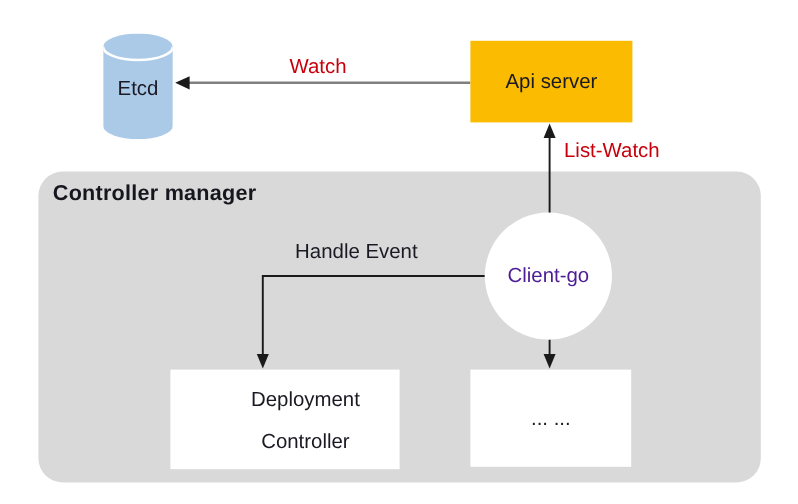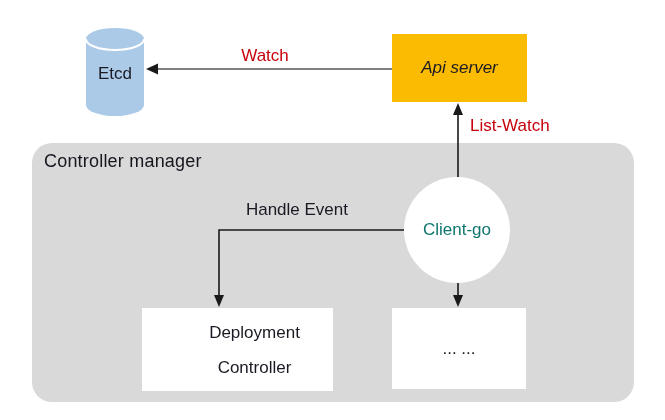--- a/index.html
+++ b/index.html
@@ -7,34 +7,34 @@
     position:relative;width:665px;height:420px;background:#ffffff;overflow:hidden;
     font-family:"Liberation Sans",sans-serif;color:#16161e;
   }
   .abs{position:absolute;}
   .overlay{position:absolute;left:0;top:0;width:665px;height:420px;pointer-events:none;}
   .container-box{
     left:32px;top:143px;width:602px;height:259px;
     background:#d9d9d9;border-radius:20px;
   }
   .container-title{
-    left:44px;top:151px;font-size:18px;font-weight:normal;color:#16161e;letter-spacing:.2px;
+    left:44px;top:151px;font-size:18px;font-weight:bold;color:#16161e;letter-spacing:.2px;
   }
-  .node-rect{display:flex;align-items:center;justify-content:center;text-align:center;font-style:italic;}
+  .node-rect{display:flex;align-items:center;justify-content:center;text-align:center;}
   .api-server{
     left:392px;top:34px;width:135px;height:68px;background:#fbbb00;
     font-size:17px;color:#1a1a24;
   }
   .etcd-wrap{left:86px;top:28px;width:58px;height:88px;display:flex;align-items:center;justify-content:center;}
   .etcd-label{position:relative;font-size:17px;color:#1a1a24;margin-top:4px;}
   .etcd-svg{position:absolute;left:0;top:0;}
   .client-go{
     left:404px;top:177px;width:106px;height:106px;border-radius:50%;
     background:#ffffff;display:flex;align-items:center;justify-content:center;
-    font-size:17px;color:#0f766e;
+    font-size:17px;color:#4c1d95;
   }
   .white-box{
     background:#ffffff;font-size:17px;color:#1a1a24;
     display:flex;flex-direction:column;align-items:center;justify-content:center;
   }
   .deployment-controller{left:142px;top:308px;width:157px;height:83px;padding-left:34px;}
   .other-controller{left:392px;top:308px;width:134px;height:81px;}
   .white-box .line{display:block;line-height:1;}
   .deployment-controller .line{margin:9px 0;}
   .other-controller .line{margin:8px 0;}

